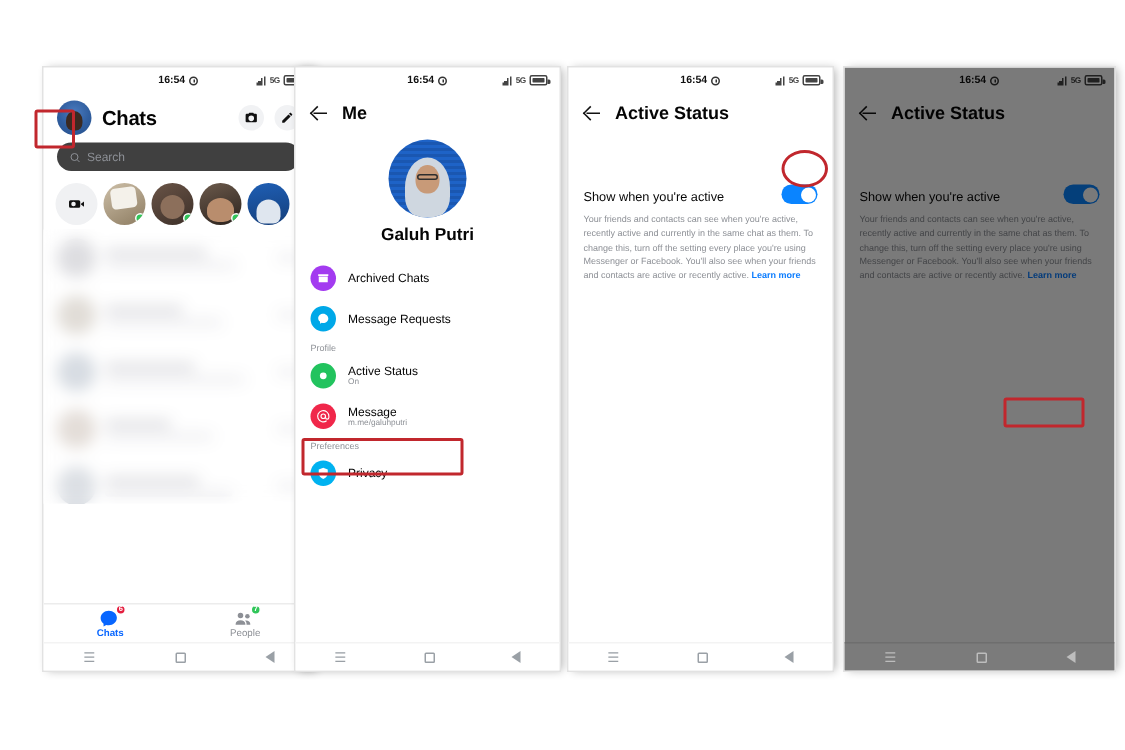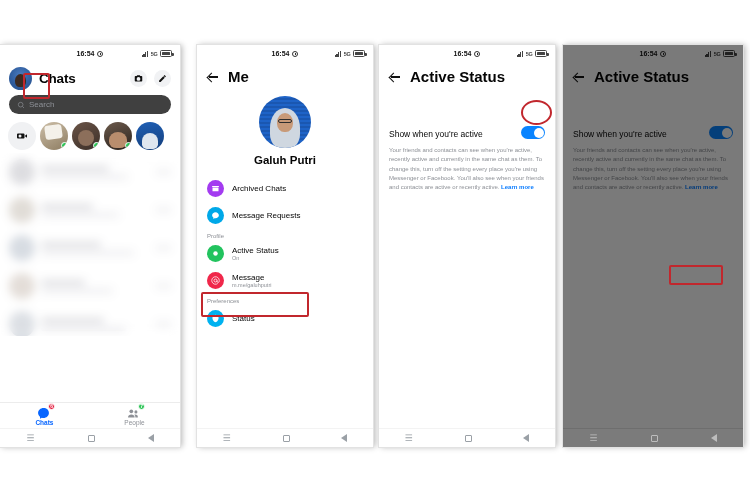--- a/index.html
+++ b/index.html
@@ -12,21 +12,21 @@
   }
   .stage { position: absolute; left: 0; top: 0; width: 750px; height: 500px; }
 
   .phone {
     position: absolute;
     top: 45px; height: 402px;
     background: #ffffff;
     overflow: hidden;
     box-shadow: 0 0 0 1px #e2e2e2, 2px 0 6px rgba(0,0,0,.30);
   }
-  #p1 { left: 0;  width: 180px; }
+  #p1 { left: 29px;  width: 180px; }
   #p2 { left: 197px; width: 176px; }
   #p3 { left: 379px; width: 176px; }
   #p4 { left: 563px; width: 180px; }
 
   
   .statusbar {
     height: 17px; display: flex; align-items: center;
     justify-content: space-between; padding: 0 8px;
     font-size: 7px; color: #111; font-weight: bold;
   }
@@ -125,21 +125,21 @@
       border-bottom:4px solid transparent;border-right:6px solid #9aa0a6; }
 
   
   .topbar { display:flex; align-items:center; gap:10px; padding: 6px 10px 7px 10px; }
   .back { width: 11px; height: 11px; position:relative; flex:none; }
   .back::before { content:""; position:absolute; left:1px; top:2.5px;
       width:6px; height:6px; border-left:1.5px solid #111; border-bottom:1.5px solid #111;
       transform: rotate(45deg); }
   .back::after { content:""; position:absolute; left:1.5px; top:5px;
       width:9px; height:1.5px; background:#111; }
-  .topbar-title { font-size: 15px; font-weight: bold; color:#050505; }
+  .topbar-title { font-size: 12px; font-weight: bold; color:#050505; }
 
   .me-avatar { width: 52px; height: 52px; border-radius:50%; margin: 4px auto 0 auto;
       background: repeating-linear-gradient(180deg,#1e63c7 0 2px,#1a57b1 2px 4px);
       position:relative; overflow:hidden; }
   .me-avatar .hijab { position:absolute; left:11px; top:12px; width:30px; height:40px;
       background:#cfd7e0; border-radius:50% 50% 35% 35%; }
   .me-avatar .face { position:absolute; left:18px; top:17px; width:16px; height:19px;
       background:#c89a78; border-radius:50% 50% 45% 45%; }
   .me-avatar .glasses { position:absolute; left:19px; top:23px; width:14px; height:3.5px;
       border:1px solid #2e2e2e; border-radius:2px; }
@@ -411,21 +411,21 @@
 
   <div class="sec-label">Preferences</div>
 
   <div class="row">
     <div class="row-ico" style="background:#00b2f0">
       <svg viewBox="0 0 24 24" style="fill:#fff">
             <path d="M12 2l8 3.5v6c0 5-3.4 9.3-8 10.5-4.6-1.2-8-5.5-8-10.5v-6L12 2z"></path>
           </svg>
     </div>
     <div class="row-txt">
-      <div class="t1">Status</div>
+      <div class="t1">Privacy</div>
     </div>
   </div>
 
 
   <div class="navbar">
     <span>☰</span>
     <span class="nb-sq"></span>
     <span class="nb-tri"></span>
   </div>
 </div>

